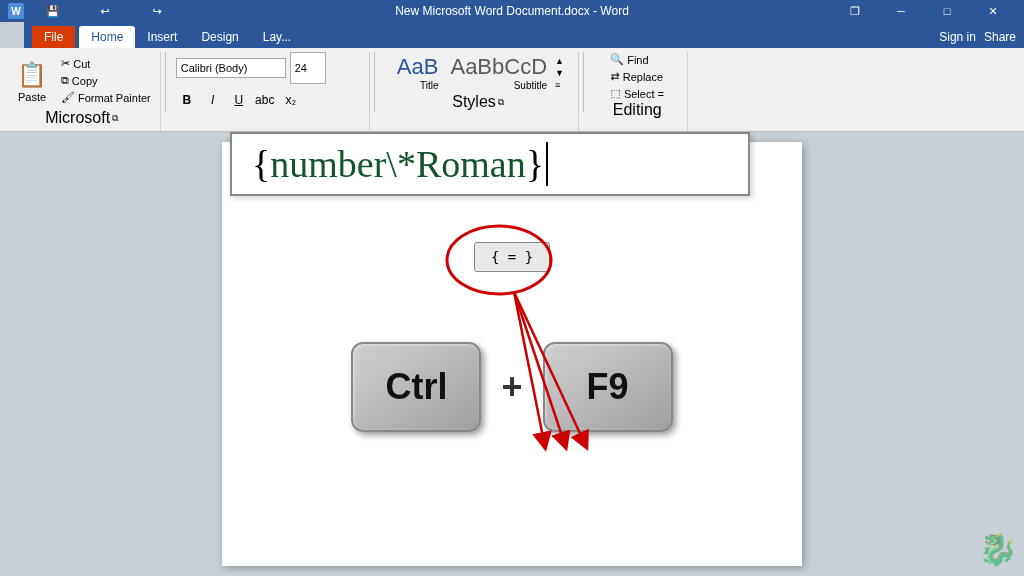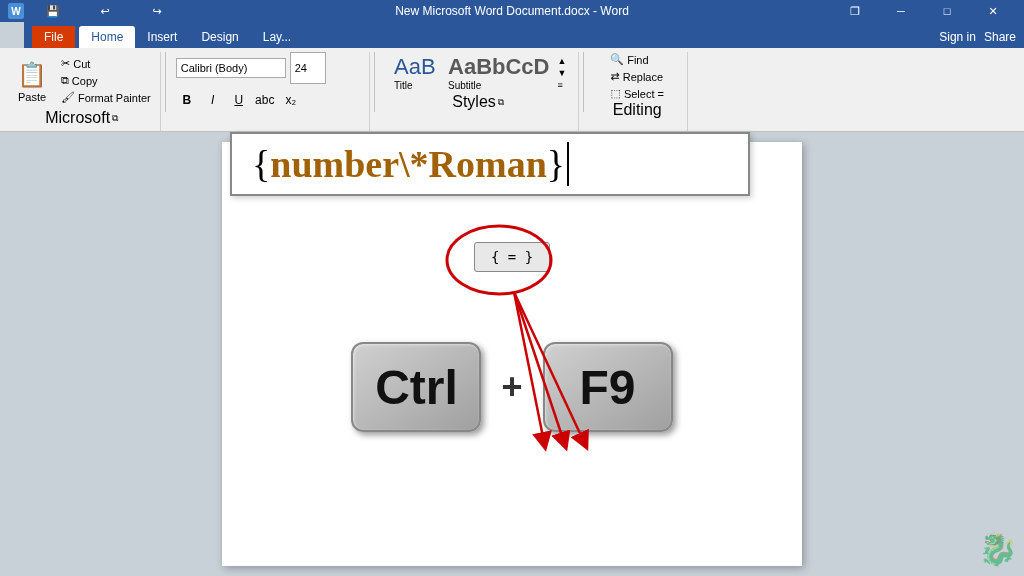--- a/index.html
+++ b/index.html
@@ -171,21 +171,21 @@
     
     .styles-group { min-width: 200px; }
     .styles-preview {
       display: flex;
       gap: 4px;
       align-items: center;
     }
     .style-item {
       display: flex;
       flex-direction: column;
-      align-items: flex-start;
+      align-items: flex-end;
       padding: 2px 4px;
       cursor: pointer;
       border-radius: 3px;
       min-width: 50px;
     }
     .style-preview-text { font-size: 18px; }
     .style-label { font-size: 10px; }
 
     
     .editing-group { min-width: 100px; }
@@ -243,21 +243,21 @@
     .key-btn {
       width: 130px;
       height: 90px;
       background: linear-gradient(145deg, #d0d0d0, #a0a0a0);
       border-radius: 12px;
       border: 2px solid #888;
       box-shadow: 3px 3px 6px rgba(0,0,0,0.4), inset 1px 1px 3px rgba(255,255,255,0.5);
       display: flex;
       align-items: center;
       justify-content: center;
-      font-size: 48px;
+      font-size: 36px;
       font-weight: bold;
       color: #111;
       font-family: Arial, sans-serif;
     }
     .plus-sign {
       font-size: 36px;
       color: #333;
       font-weight: bold;
     }
 
@@ -376,21 +376,21 @@
 
   <div class="divider"></div>
 
   <div class="ribbon-group styles-group">
     <div class="styles-preview">
       <div class="style-item">
         <span class="style-preview-text" style="font-size:22px;color:#2b579a;">AaB</span>
         <span class="style-label">Title</span>
       </div>
       <div class="style-item">
-        <span class="style-preview-text" style="font-size:22px;color:#595959;font-weight:bold;">AaBbCcD</span>
+        <span class="style-preview-text" style="font-size:22px;color:#595959;">AaBbCcD</span>
         <span class="style-label">Subtitle</span>
       </div>
       <div style="display:flex;flex-direction:column;justify-content:center;gap:2px;">
         <span style="font-size:9px;cursor:pointer;">▲</span>
         <span style="font-size:9px;cursor:pointer;">▼</span>
         <span style="font-size:9px;cursor:pointer;">≡</span>
       </div>
     </div>
     <div class="ribbon-group-label-row">
       <span>Styles</span>
@@ -419,21 +419,21 @@
       <span>Editing</span>
     </div>
   </div>
 
 </div>
 
 <div class="doc-area">
 
   <div style="position:absolute;top:132px;left:230px;z-index:20;border:2px solid #888;background:white;padding:8px 20px;font-size:38px;font-family:'Times New Roman',serif;display:flex;align-items:center;box-shadow:2px 2px 6px rgba(0,0,0,0.2);width:520px;">
     <span style="color:black;">{ </span>
-    <span style="color:#a16207;font-weight:bold;">number\*Roman</span>
+    <span style="color:#14532d;font-weight:normal;">number\*Roman</span>
     <span style="color:black;"> }</span>
     <span style="color:black;border-left:2px solid black;height:44px;margin-left:2px;"></span>
   </div>
 
   <div class="doc-page">
 
     <div style="position:relative;margin-top:80px;margin-bottom:10px;">
       
       <svg width="120" height="80" style="position:absolute;top:-20px;left:-30px;">
         <ellipse cx="55" cy="38" rx="52" ry="34" fill="none" stroke="#cc0000" stroke-width="3"></ellipse>

